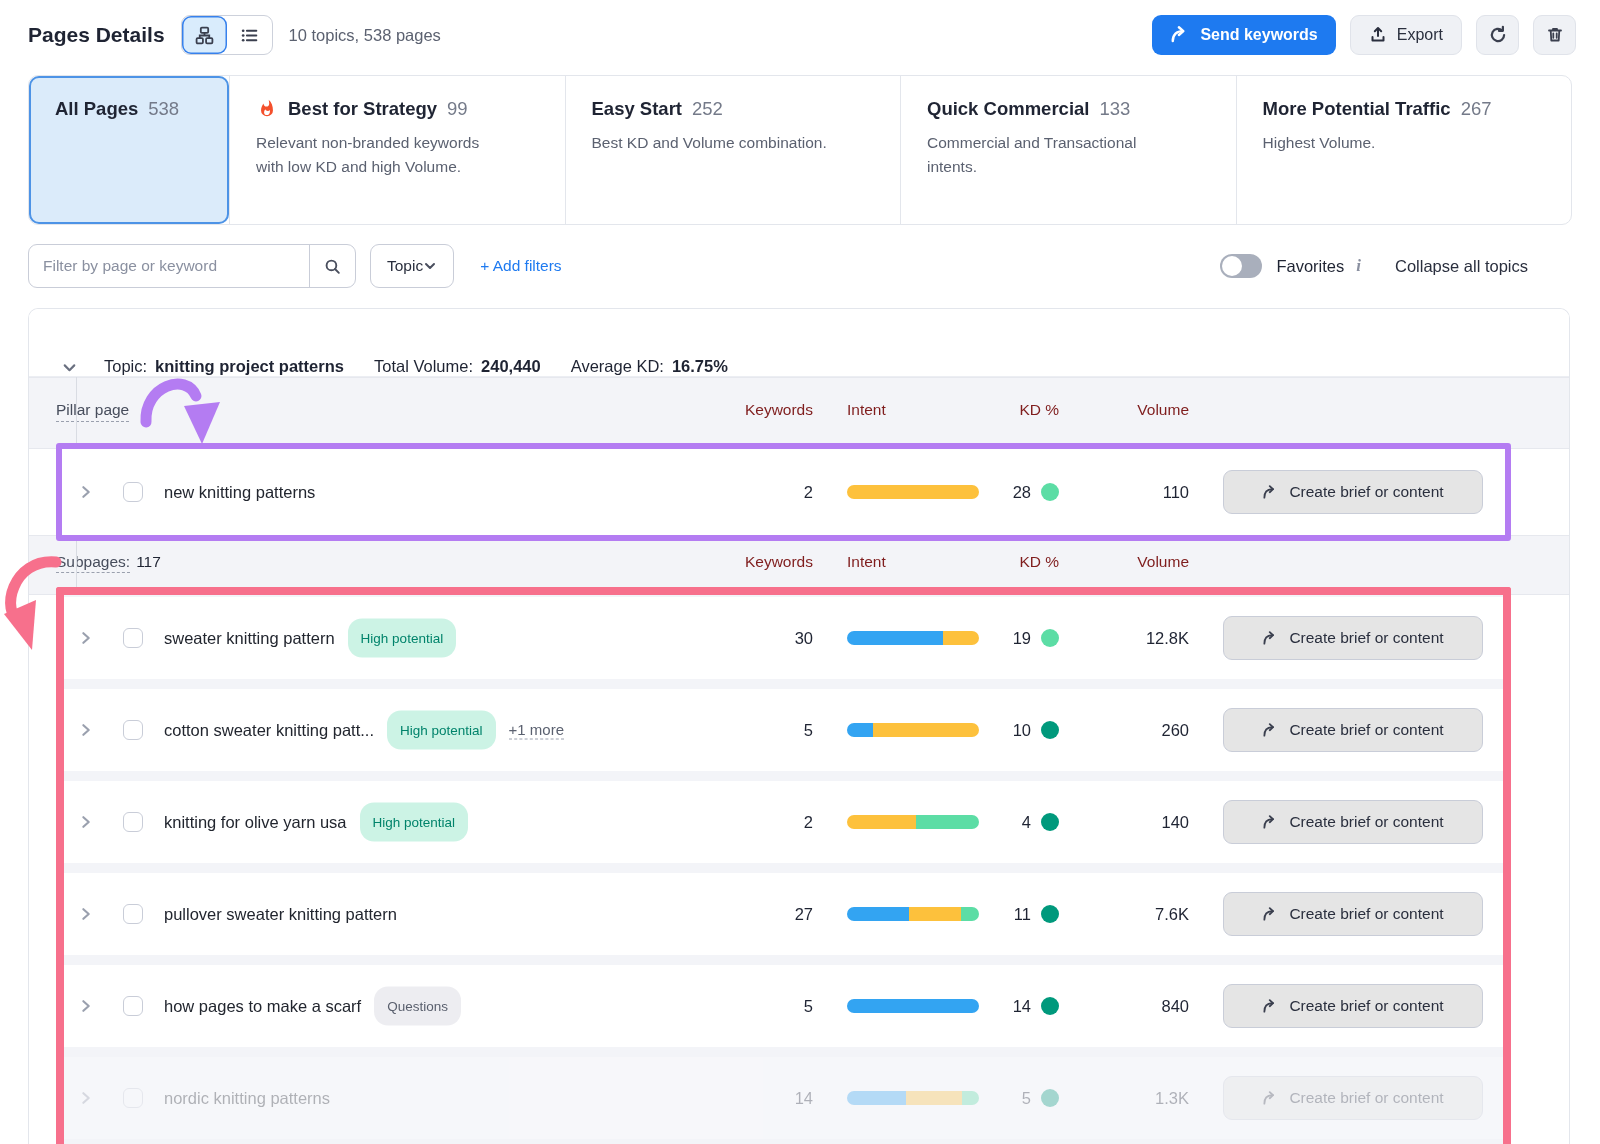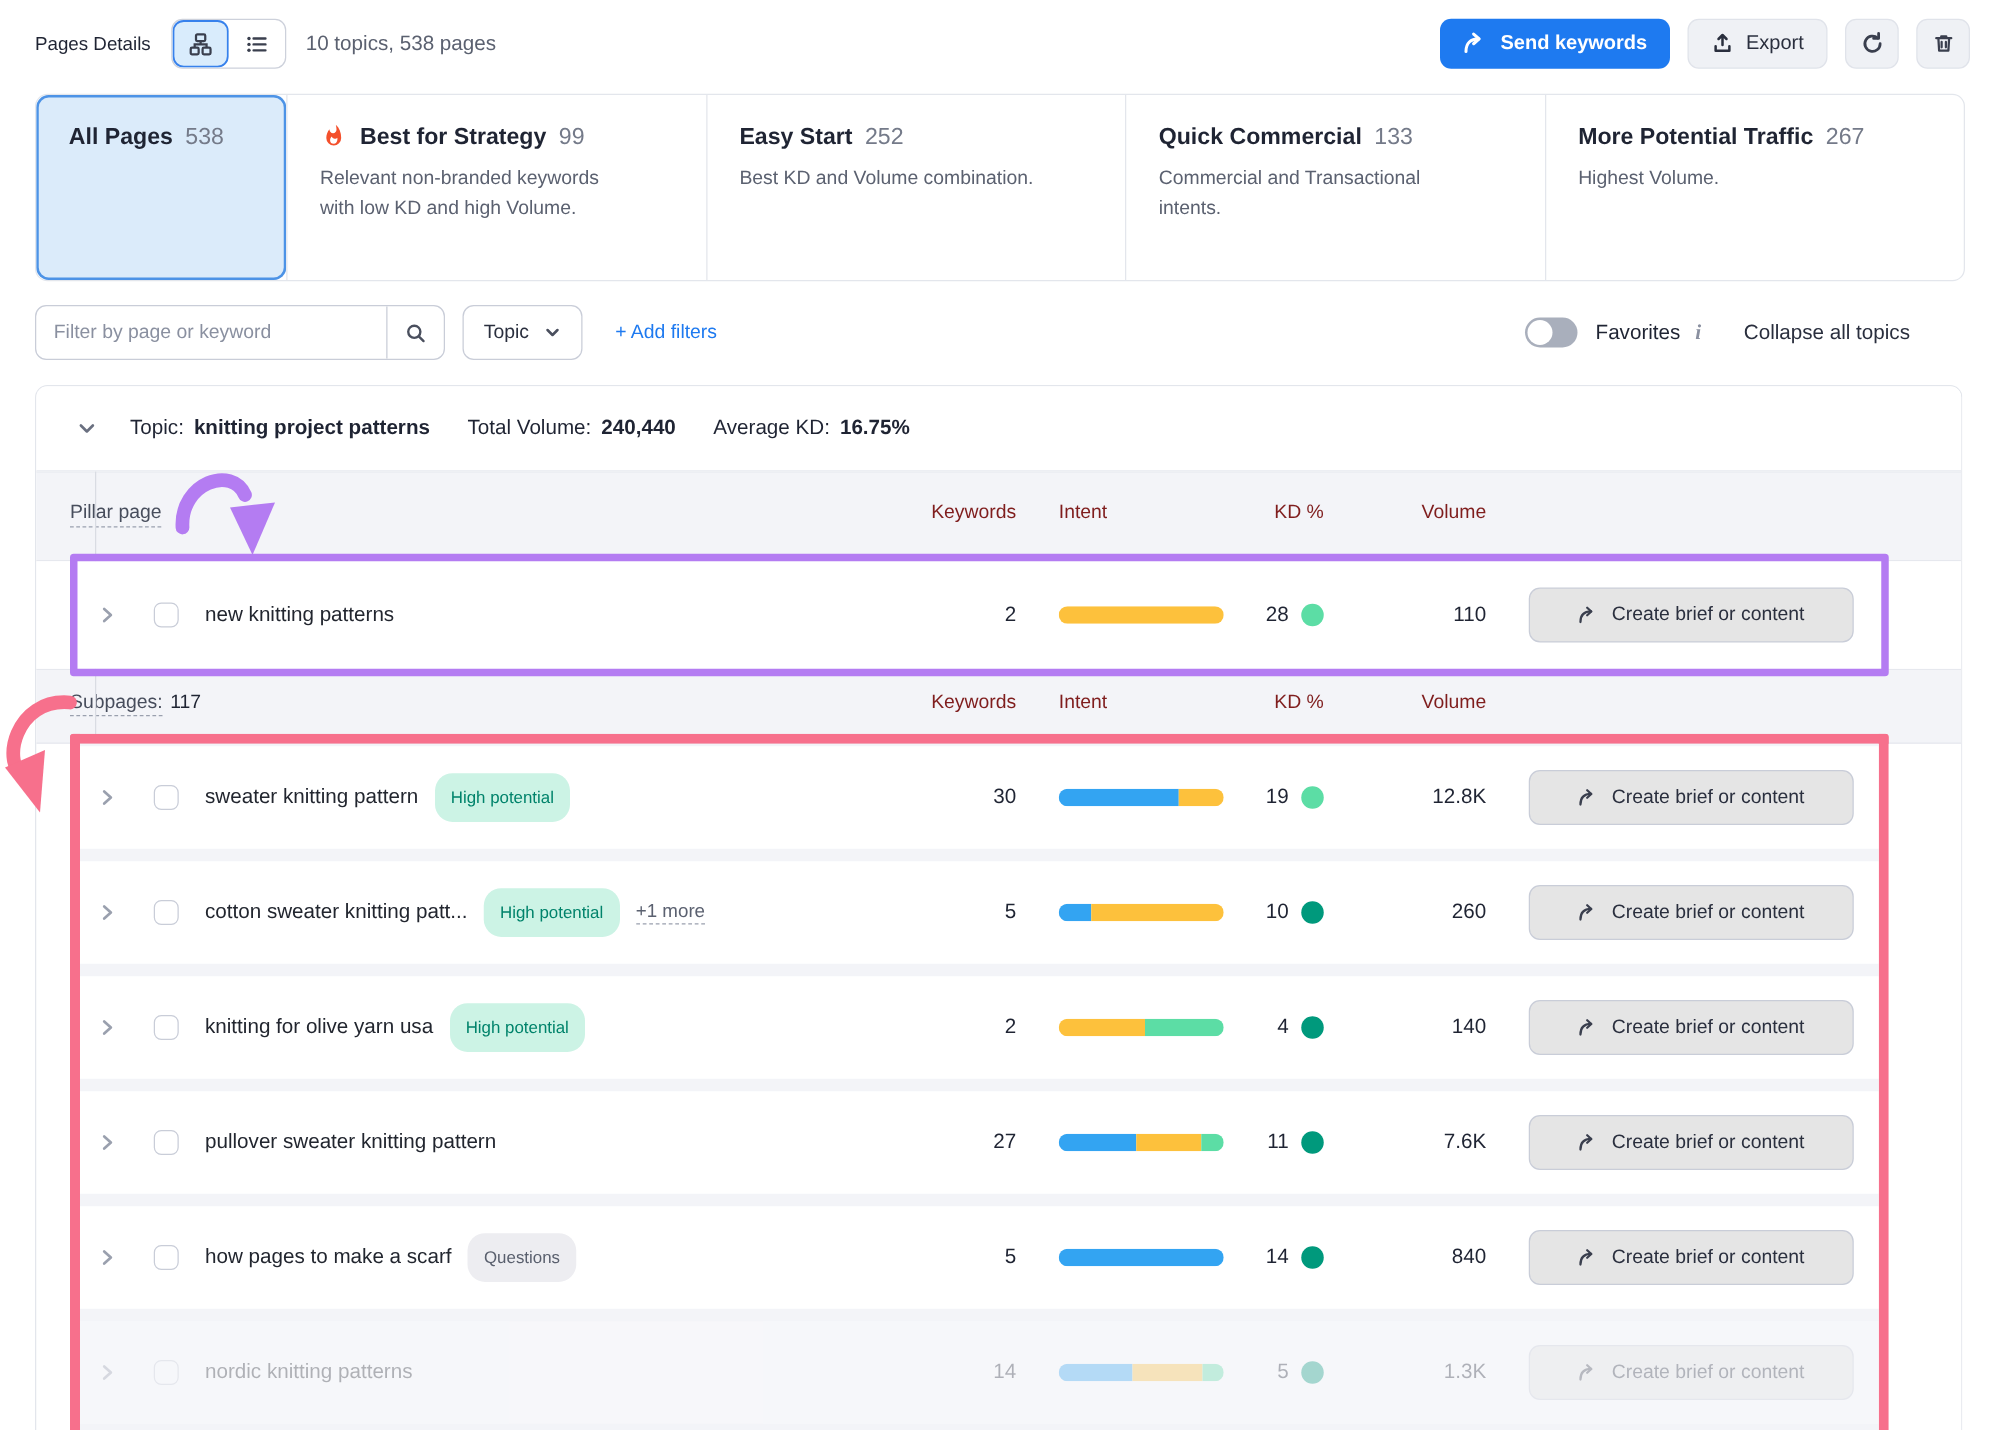--- a/index.html
+++ b/index.html
@@ -2,21 +2,21 @@
 <html><head>
 <meta charset="utf-8">
 <style>
   *{box-sizing:border-box;margin:0;padding:0}
   html,body{width:1600px;height:1144px;overflow:hidden}
   body{position:relative;background:#fff;font-family:"Liberation Sans",sans-serif;color:#1f2433;font-size:16px}
   svg{display:block}
 
   
   .top-header{position:absolute;left:28px;top:12px;width:1548px;height:46px;display:flex;align-items:center}
-  .page-title{font-size:15px;font-weight:400}
+  .page-title{font-size:21px;font-weight:700}
   .seg{display:flex;margin-left:16px;border:1px solid #cdd1db;border-radius:9px;background:#fff}
   .seg-btn{width:45px;height:38px;display:flex;align-items:center;justify-content:center;color:#3a3f4e;cursor:pointer;border-radius:9px}
   .seg-btn.active{background:#d9ecfc;box-shadow:inset 0 0 0 1.5px #3781ec}
   .summary{margin-left:16px;font-size:16.5px;color:#5b6170}
   .spacer{flex:1}
   .btn{display:flex;align-items:center;gap:10px;height:40px;border-radius:9px;padding:0 18px;font-size:16px;cursor:pointer;white-space:nowrap}
   .btn-primary{background:#1e7af0;color:#fff;font-weight:700}
   .btn-gray{background:#eff1f5;border:1px solid #e0e3ea;color:#2a2f3e;margin-left:14px}
   .icon-btn{width:43px;height:40px;display:flex;align-items:center;justify-content:center;background:#eff1f5;border:1px solid #e0e3ea;border-radius:9px;color:#3a3f4e;margin-left:14px;cursor:pointer}
 
@@ -29,33 +29,33 @@
   .tab-label{font-weight:600;font-size:18.5px;color:#1f2433;white-space:nowrap}
   .tab-count{font-size:18.5px;color:#747a89}
   .tab-desc{margin-top:11px;font-size:15.5px;line-height:1.55;color:#5b6170;max-width:255px}
 
   
   .filter-row{position:absolute;left:28px;top:244px;width:1500px;height:44px;display:flex;align-items:center}
   .search-box{width:328px;height:44px;border:1px solid #c9cdd8;border-radius:9px;display:flex;background:#fff;overflow:hidden}
   .search-box input{flex:1;border:none;outline:none;padding:0 14px;font-size:15.5px;font-family:inherit;color:#1f2433;background:transparent}
   .search-box input::placeholder{color:#8a90a0}
   .search-btn{width:46px;display:flex;align-items:center;justify-content:center;border-left:1px solid #c9cdd8;color:#4a4f5e;cursor:pointer}
-  .topic-dd{margin-left:14px;height:44px;border:1px solid #c9cdd8;border-radius:9px;padding:0 16px;display:flex;gap:12px;align-items:center;font-size:15.5px;color:#2a2f3e;cursor:pointer;background:#fff}
+  .topic-dd{margin-left:14px;height:44px;border:1px solid #c9cdd8;border-radius:9px;padding:0 16px;display:flex;align-items:center;font-size:15.5px;color:#2a2f3e;cursor:pointer;background:#fff}
   .add-filters{margin-left:26px;color:#1e7af0;font-size:15.5px;font-weight:500;cursor:pointer}
   .fav-group{margin-left:auto;display:flex;align-items:center}
   .toggle{width:42px;height:24px;border-radius:12px;background:#a9afbc;position:relative;cursor:pointer}
   .toggle .knob{position:absolute;left:2px;top:2px;width:20px;height:20px;border-radius:50%;background:#fff}
   .fav-label{margin-left:14px;font-size:16.5px;color:#1f2433}
   .info-i{margin-left:12px;font-family:"Liberation Serif",serif;font-style:italic;font-weight:700;font-size:17px;color:#8a90a0}
   .collapse-link{margin-left:34px;font-size:16.5px;color:#2a2f3e;cursor:pointer}
 
   
   .main-card{position:absolute;left:28px;top:308px;width:1542px;height:836px;border:1px solid #e3e6ec;border-bottom:none;border-radius:10px 10px 0 0;background:#fff;overflow:hidden}
   .tree-line{position:absolute;left:47px;top:68px;width:1px;height:212px;background:#d9dce3;z-index:2}
-  .topic-row{position:absolute;left:0;top:0;width:100%;height:68px;display:flex;align-items:center;padding-left:32px;background:#fff;z-index:3;border-bottom:1px solid #eceef3}
+  .topic-row{position:absolute;left:0;top:0;width:100%;height:68px;display:flex;align-items:flex-end;padding-left:32px;background:#fff;z-index:3;border-bottom:1px solid #eceef3}
   .topic-chev{color:#6a7080;cursor:pointer}
   .topic-row .lbl{margin-left:26px;font-size:16.5px}
   .topic-row b{margin-left:8px;font-size:16.5px}
   .topic-row .grp{margin-left:30px;font-size:16.5px}
   .band{position:absolute;left:0;width:100%;background:#f3f4f8;border-top:1px solid #e6e8ee;border-bottom:1px solid #e6e8ee;z-index:1}
   .band.pillar{top:68px;height:72px}
   .band.sub{top:226px;height:60px}
   .band-inner{position:absolute;left:0;top:50%;transform:translateY(-50%);width:100%;height:24px}
   .band-label{position:absolute;left:27px;top:0;font-size:15.5px;color:#474d5c;cursor:pointer}
   .dashed{border-bottom:1px dashed #9aa0ae;padding-bottom:2px}

